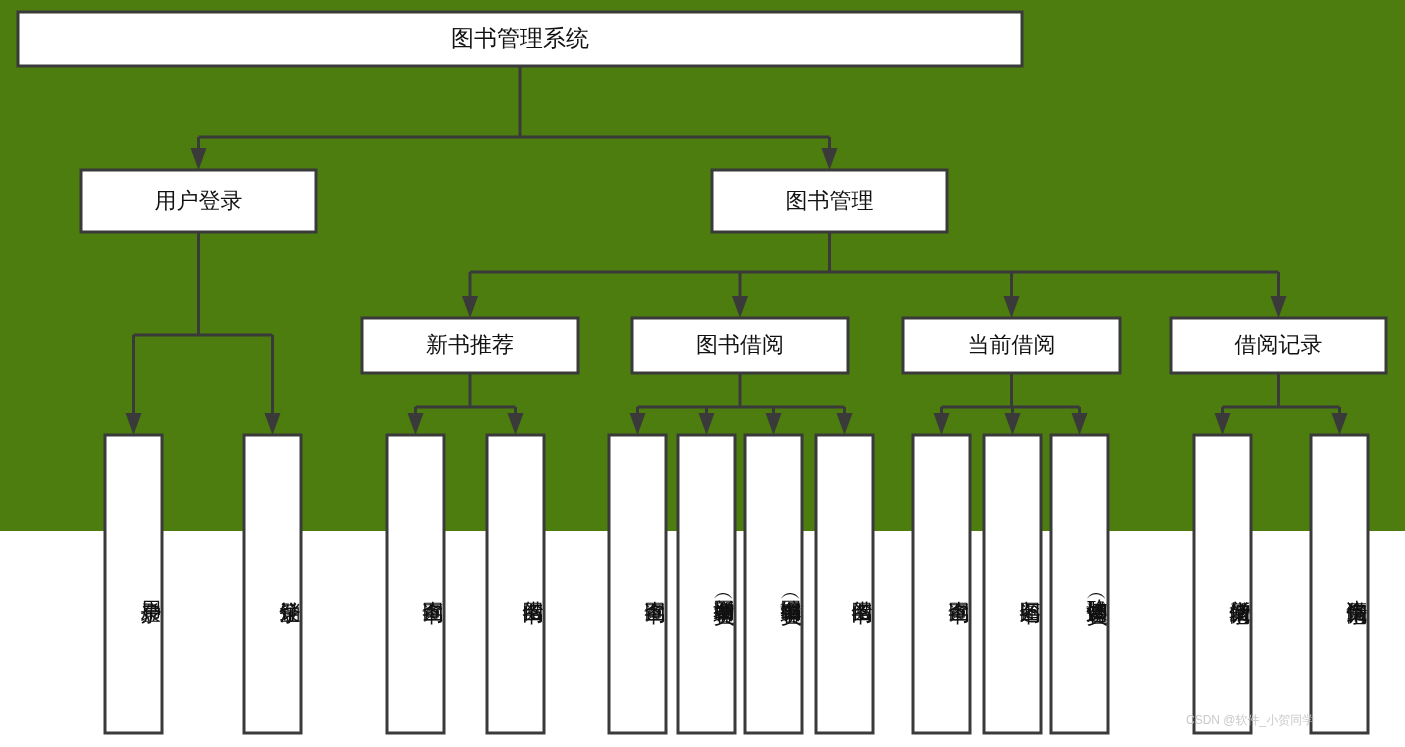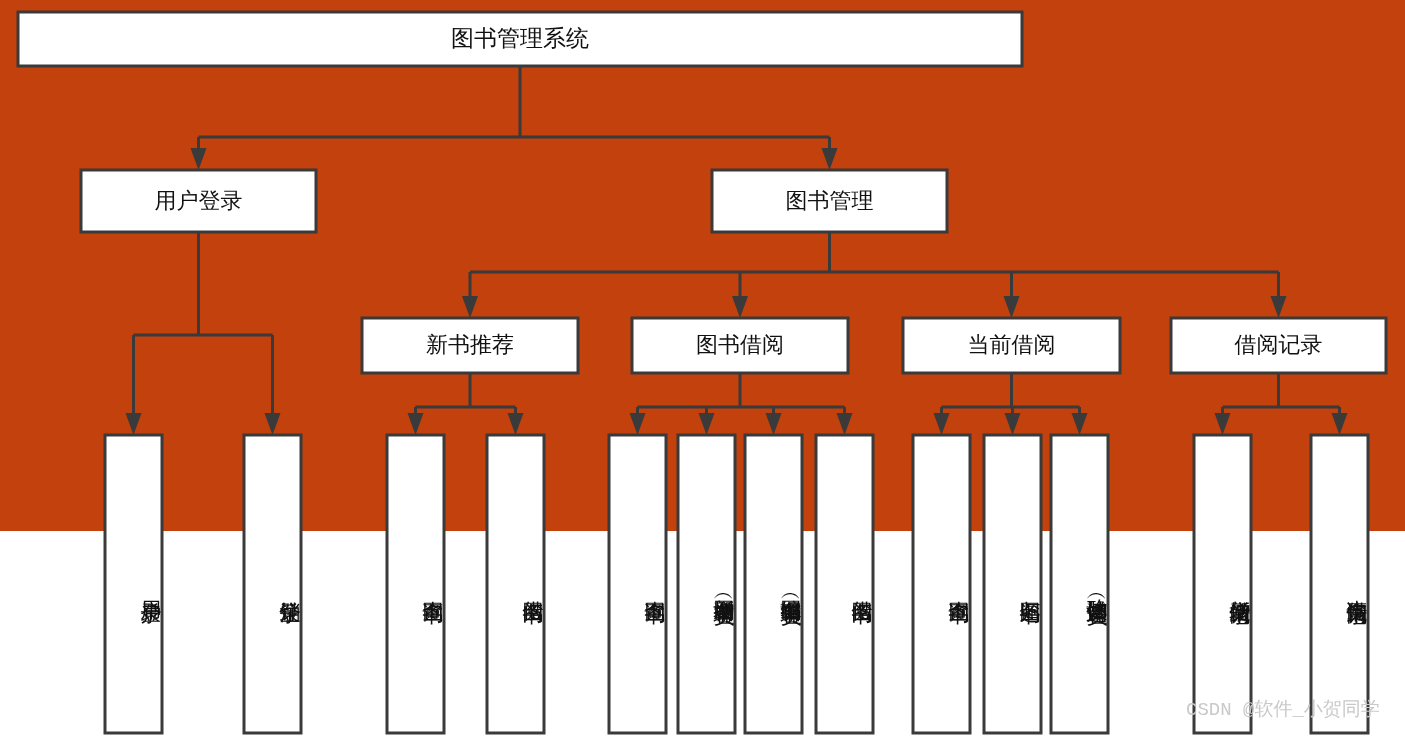--- a/index.html
+++ b/index.html
@@ -10,21 +10,21 @@
   body {
     width: 1405px;
     height: 747px;
     font-family: "Liberation Sans", "DejaVu Sans", sans-serif;
     overflow: hidden;
   }
   #diagram-root {
     position: relative;
     width: 1405px;
     height: 531px;
-    background: #c2410c;
+    background: #4d7c0f;
   }
   svg.diagram-canvas {
     position: absolute;
     left: 0;
     top: 0;
     width: 1405px;
     height: 747px;
   }
   .node-box {
     fill: #ffffff;
@@ -60,26 +60,26 @@
     color: #111111;
     letter-spacing: 1px;
     display: flex;
     align-items: flex-start;
     justify-content: center;
     white-space: nowrap;
     pointer-events: none;
   }
   .watermark {
     position: absolute;
-    font-family: Liberation Mono, monospace;
-    font-size: 19px;
+    font-family: Liberation Sans, sans-serif;
+    font-size: 12px;
     color: #c9c9c9;
     white-space: nowrap;
     left: 1186px;
-    top: 696px;
+    top: 712px;
   }
 </style>
 </head>
 <body>
 
 <div id="diagram-root">
   <svg class="diagram-canvas" viewBox="0 0 1405 747">
     <g id="connectors-layer">
         <line x1="520" y1="66" x2="520" y2="137" class="connector"></line>
         <line x1="198.5" y1="137" x2="829.5" y2="137" class="connector"></line>

